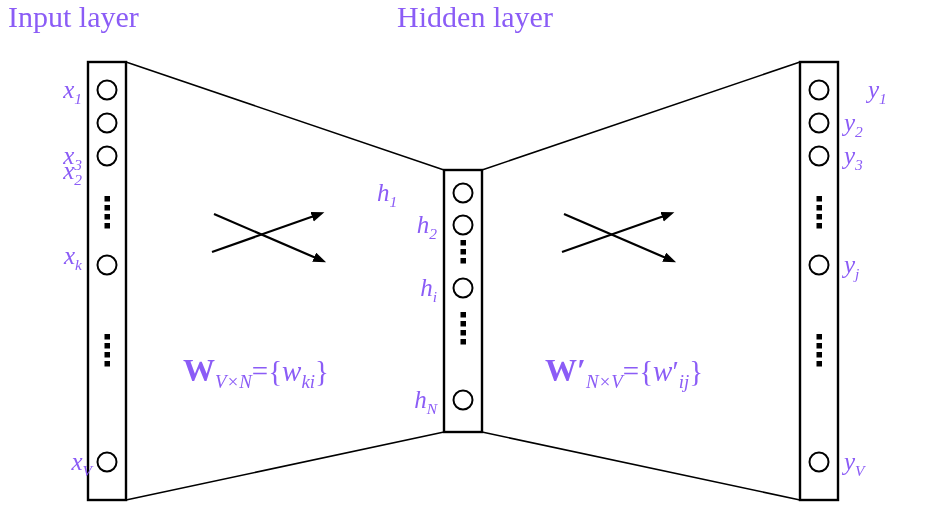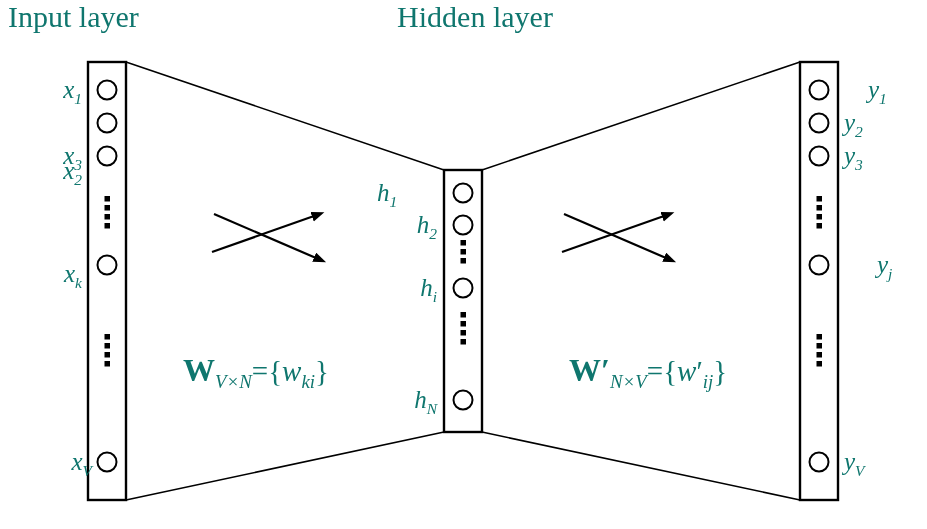--- a/index.html
+++ b/index.html
@@ -1,21 +1,21 @@
 <!DOCTYPE html>
 <html><head>
 <meta charset="utf-8">
 <style>
   html, body { margin: 0; padding: 0; background: #ffffff; }
   #canvas {
     position: relative;
     width: 927px;
     height: 529px;
     background: #ffffff;
-    color: #0f766e;
+    color: #8b5cf6;
     font-family: "Liberation Serif", serif;
     overflow: hidden;
   }
   #canvas svg { position: absolute; left: 0; top: 0; }
   .abs { position: absolute; }
   .layer-title { font-size: 30px; line-height: 34px; white-space: nowrap; }
   .node-label { font-size: 25px; font-style: italic; line-height: 32px; white-space: nowrap; }
   .node-label sub { font-size: 0.62em; line-height: 0; }
   .weight-label { font-size: 29px; line-height: 38px; white-space: nowrap; }
   .weight-label .mat { font-weight: bold; font-size: 32px; }
@@ -110,31 +110,31 @@
       <line class="arrow" x1="564" y1="214" x2="666" y2="258" marker-end="url(#arrowhead)"></line>
     </g>
   </svg>
 
   <div class="abs layer-title" style="left:8px; top:0px;">Input layer</div>
   <div class="abs layer-title" style="left:375px; top:0px; width:200px; text-align:center;">Hidden layer</div>
 
   <div class="abs node-label" style="left:18px; top:74px; width:64px; text-align:right;"><span>x</span><sub>1</sub></div>
   <div class="abs node-label" style="left:18px; top:107px; width:64px; text-align:right;margin-top:48px;"><span>x</span><sub>2</sub></div>
   <div class="abs node-label" style="left:18px; top:140px; width:64px; text-align:right;"><span>x</span><sub>3</sub></div>
-  <div class="abs node-label" style="left:18px; top:258px; width:64px; text-align:right;"><span>x</span><sub>k</sub></div>
+  <div class="abs node-label" style="left:18px; top:240px; width:64px; text-align:right;"><span>x</span><sub>k</sub></div>
   <div class="abs node-label" style="left:28px; top:446px; width:64px; text-align:right;font-style:italic;"><span>x</span><sub>V</sub></div>
 
   <div class="abs node-label" style="left:377px; top:177px; width:60px; "><span>h</span><sub>1</sub></div>
   <div class="abs node-label" style="left:377px; top:209px; width:60px; text-align:right;"><span>h</span><sub>2</sub></div>
   <div class="abs node-label" style="left:377px; top:272px; width:60px; text-align:right;"><span>h</span><sub>i</sub></div>
   <div class="abs node-label" style="left:377px; top:384px; width:60px; text-align:right;"><span>h</span><sub>N</sub></div>
 
   <div class="abs node-label" style="left:844px; top:74px;margin-left:24px;"><span>y</span><sub>1</sub></div>
   <div class="abs node-label" style="left:844px; top:107px;"><span>y</span><sub>2</sub></div>
   <div class="abs node-label" style="left:844px; top:140px;"><span>y</span><sub>3</sub></div>
-  <div class="abs node-label" style="left:877px; top:249px;"><span>y</span><sub>j</sub></div>
+  <div class="abs node-label" style="left:844px; top:249px;"><span>y</span><sub>j</sub></div>
   <div class="abs node-label" style="left:844px; top:446px;"><span>y</span><sub>V</sub></div>
 
   <div class="abs weight-label" style="left:183px; top:351px;"><span class="mat">W</span><span class="mat"></span><sub>V×N</sub><span>={</span><span class="elem">w</span><span></span><sub>ki</sub><span>}</span></div>
 
-  <div class="abs weight-label" style="left:569px; top:351px;text-align:center;"><span class="mat">W</span><span class="mat">′</span><sub>N×V</sub><span>={</span><span class="elem">w</span><span>′</span><sub>ij</sub><span>}</span></div>
+  <div class="abs weight-label" style="left:545px; top:351px;text-align:center;"><span class="mat">W</span><span class="mat">′</span><sub>N×V</sub><span>={</span><span class="elem">w</span><span>′</span><sub>ij</sub><span>}</span></div>
 
 </div>
 
 </body></html>

